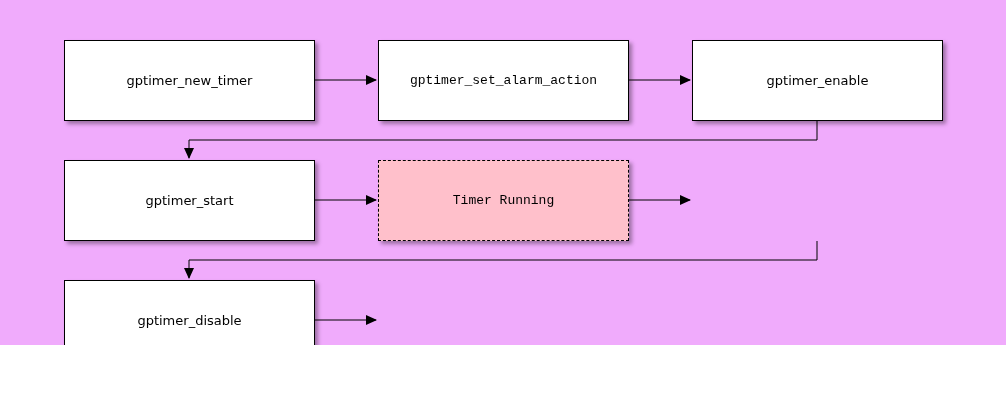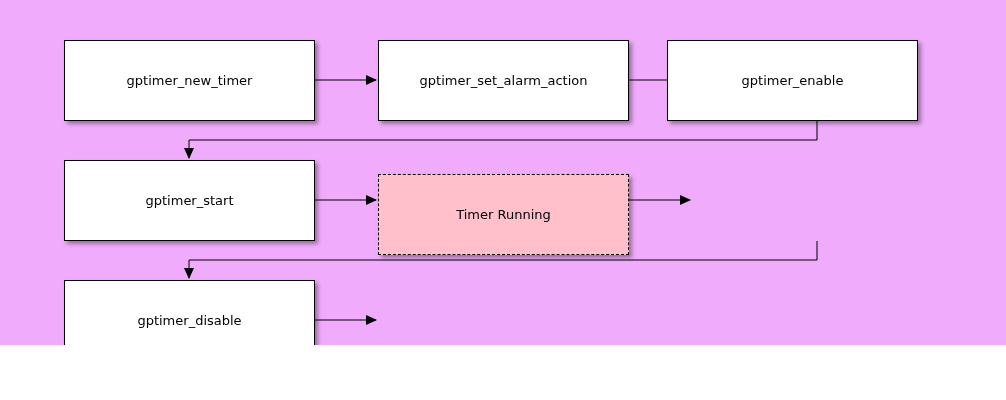--- a/index.html
+++ b/index.html
@@ -35,26 +35,25 @@
     justify-content: center;
     text-align: center;
     font-size: 13px;
     color: #000000;
     line-height: 1.35;
   }
   .node .line { white-space: nowrap; }
   .node.highlight {
     background: var(--highlight-fill, #ffc0cb);
     border-style: dashed;
-    margin-top: 14px;
   }
   
   .c1 { left: 64px; }
-  .c2 { left: 378px; }
-  .c3 { left: 667px; }
+  .c2 { left: 378px; font-family: Liberation Mono, monospace; }
+  .c3 { left: 692px; }
   .r1 { top: 40px; }
   .r2 { top: 160px; justify-content: center; }
   .r3 { top: 280px; }
 </style>
 </head>
 <body>
 
 <div class="canvas">
 
   <svg class="edges" width="1006" height="400" viewBox="0 0 1006 400">

